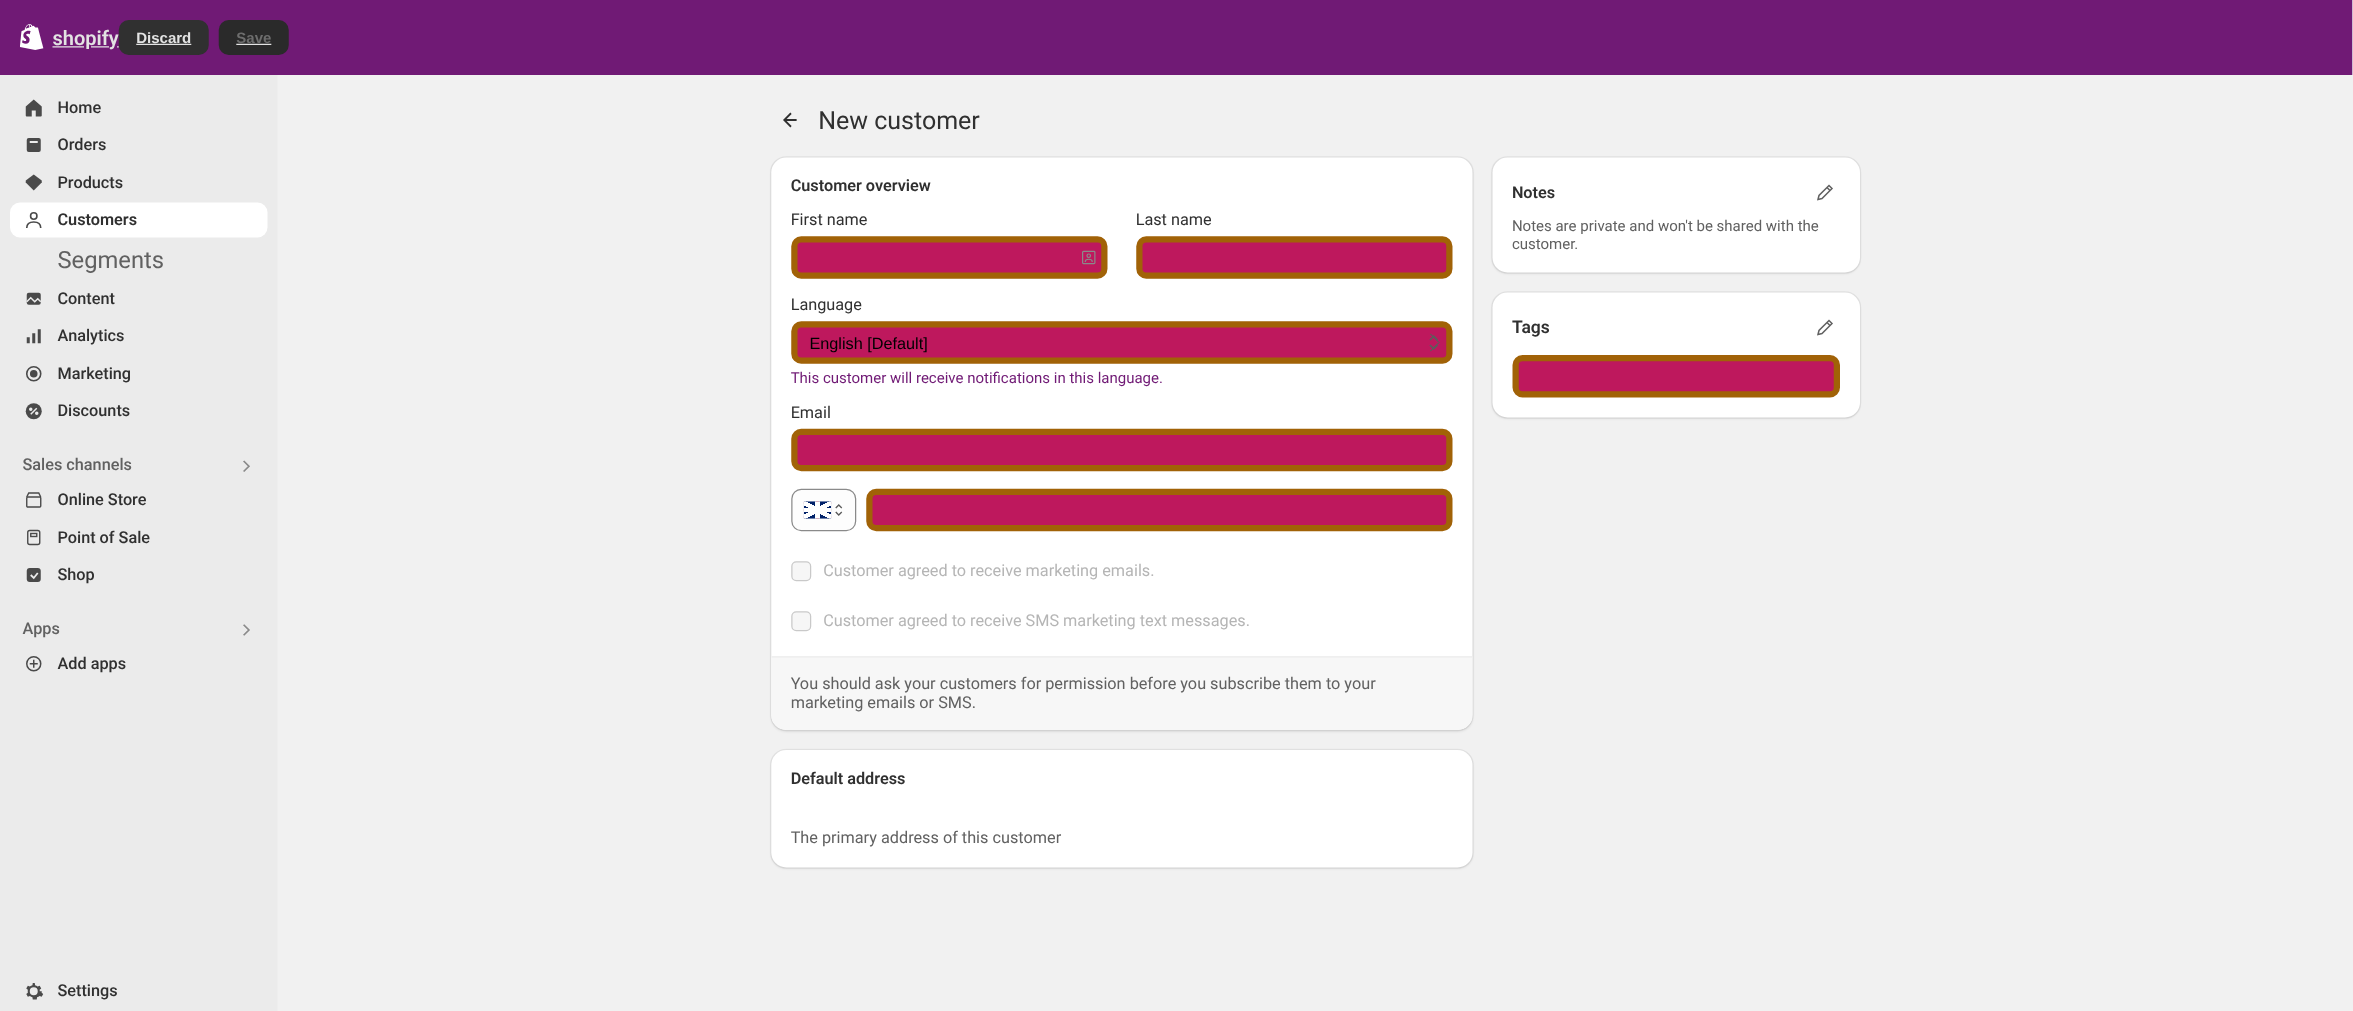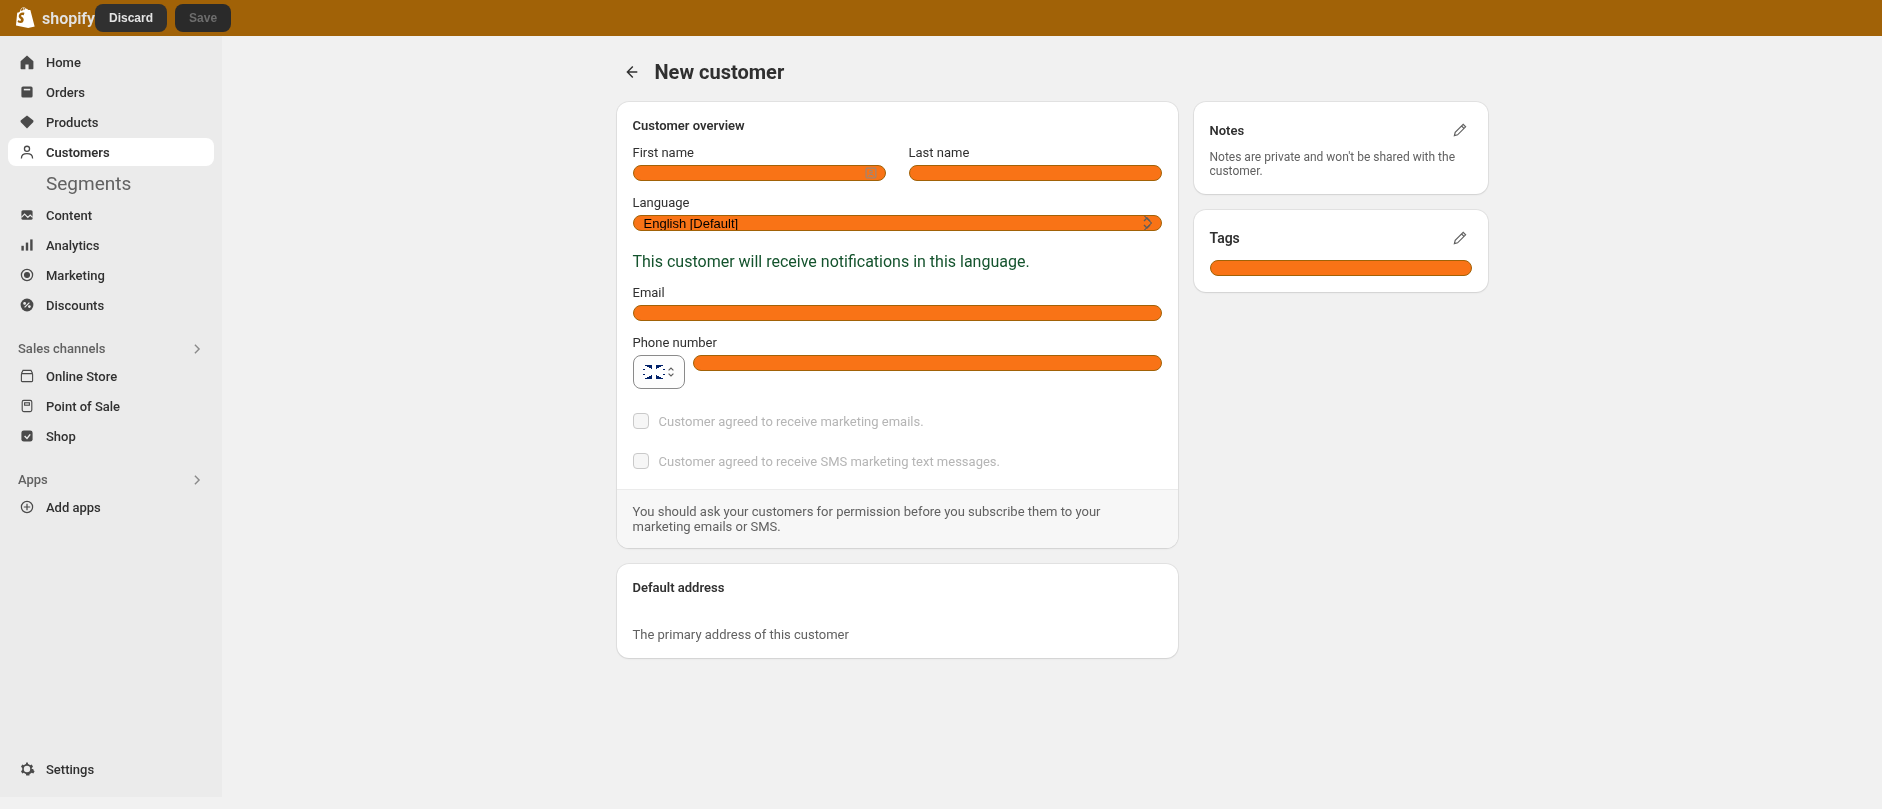--- a/index.html
+++ b/index.html
@@ -1,54 +1,54 @@
 <!DOCTYPE html>
 <html><head>
 <meta charset="utf-8">
 <style>
 * { box-sizing: border-box; margin: 0; padding: 0; }
 body { font-family: -apple-system, BlinkMacSystemFont, "Segoe UI", Roboto, sans-serif; background: #f1f1f1; color: #303030; font-size: 13px; overflow-x: hidden; }
-.topbar { height: 36px; background: #a16207; display: flex; align-items: center; padding: 0 16px; color: #e3e3e3; }
+.topbar { height: 60px; background: #701a75; display: flex; align-items: center; padding: 0 16px; color: #e3e3e3; text-decoration: underline; }
 .logo { display: flex; align-items: center; gap: 6px; font-weight: 600; font-size: 16px; }
 .logo svg { fill: #fff; }
 .topbar-center { flex: 1; display: flex; align-items: center; justify-content: center; gap: 8px; font-weight: 600; font-size: 14px; }
 .topbar-right { display: flex; gap: 8px; }
 .btn { padding: 7px 14px; border-radius: 8px; font-size: 12px; font-weight: 600; cursor: pointer; border: none; }
 .btn-discard { background: #303030; color: #e3e3e3; }
 .btn-save { background: #2a2a2a; color: #6d6d6d; cursor: not-allowed; }
 .layout { display: flex; height: calc(100vh - 48px); }
 .sidebar { width: 222px; background: #ebebeb; padding: 12px 8px; display: flex; flex-direction: column; }
 .nav-item { display: flex; align-items: center; gap: 10px; padding: 5px 10px; border-radius: 8px; cursor: pointer; color: #303030; font-size: 13px; font-weight: 500; margin-bottom: 2px; }
 .nav-item.active { background: #fff; font-weight: 650; }
 .nav-item .icon { width: 18px; height: 18px; display: flex; align-items: center; justify-content: center; color: #4a4a4a; }
 .nav-sub { padding-left: 38px; font-size: 19px; color: #616161; margin-bottom: 2px; padding-top: 4px; padding-bottom: 4px; cursor: pointer; }
 .nav-section-header { display: flex; align-items: center; justify-content: space-between; padding: 6px 10px; font-size: 13px; color: #616161; margin-top: 14px; font-weight: 500; }
 .nav-spacer { flex: 1; }
 .main { flex: 1; overflow-y: auto; padding: 22px 0 40px; }
 .page-header { max-width: 903px; margin: 0 auto 16px; display: flex; align-items: center; gap: 10px; padding: 0 16px; }
-.page-header h1 { font-size: 20px; font-weight: 700; }
+.page-header h1 { font-size: 20px; font-weight: 400; }
 .back-btn { width: 28px; height: 28px; display: flex; align-items: center; justify-content: center; border-radius: 6px; cursor: pointer; }
 .content-row { max-width: 903px; margin: 0 auto; display: flex; gap: 16px; padding: 0 16px; align-items: flex-start; }
 .col-main { flex: 1; min-width: 0; }
 .col-side { width: 294px; flex-shrink: 0; }
 .card { background: #fff; border-radius: 12px; box-shadow: 0 0 0 1px rgba(0,0,0,0.06), 0 1px 2px rgba(0,0,0,0.08); margin-bottom: 16px; overflow: hidden; }
 .card-pad { padding: 16px; }
 .card-title { font-size: 13px; font-weight: 650; margin-bottom: 12px; }
 .card-header { display: flex; align-items: center; justify-content: space-between; }
 .form-row { display: flex; gap: 23px; margin-bottom: 14px; }
 .form-group { flex: 1; }
 .form-label { display: block; font-size: 13px; margin-bottom: 5px; color: #303030; }
-.form-input { width: 100%; height: 16px; border: 1px solid #a16207; border-radius: 8px; padding: 0 10px; font-size: 13px; background: #f97316; }
+.form-input { width: 100%; height: 34px; border: 5px solid #a16207; border-radius: 8px; padding: 0 10px; font-size: 13px; background: #be185d; }
 .select-wrap { position: relative; }
 .select-wrap::after { content: ""; position: absolute; right: 10px; top: 50%; transform: translateY(-50%); width: 8px; height: 14px; background:
   linear-gradient(45deg, transparent 45%, #5c5c5c 45%, #5c5c5c 55%, transparent 55%) 0 0 / 8px 7px no-repeat,
   linear-gradient(-45deg, transparent 45%, #5c5c5c 45%, #5c5c5c 55%, transparent 55%) 0 7px / 8px 7px no-repeat;
   pointer-events: none; opacity:.7;}
 .select-chevrons { position:absolute; right:10px; top:50%; transform:translateY(-50%); pointer-events:none; color:#5c5c5c;}
-.help-text { font-size: 16px; color: #14532d; margin-top: 21px; }
+.help-text { font-size: 12px; color: #701a75; margin-top: 4px; }
 .phone-row { display: flex; gap: 8px; }
 .country-select { width: 52px; height: 34px; border: 1px solid #8a8a8a; border-radius: 8px; display: flex; align-items: center; justify-content: center; gap: 2px; cursor: pointer; background: #fdfdfd; position: relative; }
 .flag-uk { width: 22px; height: 14px; background:
   linear-gradient(#fff,#fff);
   position: relative; overflow: hidden; }
 .flag-uk::before { content:""; position:absolute; inset:0;
   background:
    linear-gradient(to bottom,#012169 0 100%);
 }
 .flag-uk::after { content:""; position:absolute; inset:0;
@@ -268,21 +268,20 @@
                     </svg>
                   </span>
               </div>
               <div class="help-text">This customer will receive notifications in this language.</div>
             </div>
             <div class="form-group" style="margin-bottom:14px">
               <label class="form-label">Email</label>
               <input class="form-input" type="email" value="" style="">
             </div>
             <div class="form-group">
-              <label class="form-label">Phone number</label>
               <div class="phone-row">
                 <div class="country-select">
                   <span class="flag-uk"></span>
                   <svg width="8" height="12" viewBox="0 0 10 14" fill="none" stroke="#5c5c5c" stroke-width="1.4">
                       <path d="M2 5l3-3 3 3M2 9l3 3 3-3"></path>
                     </svg>
                 </div>
                 <input class="form-input" type="tel" style="flex: 1 1 0%;" value="">
               </div>
             </div>

